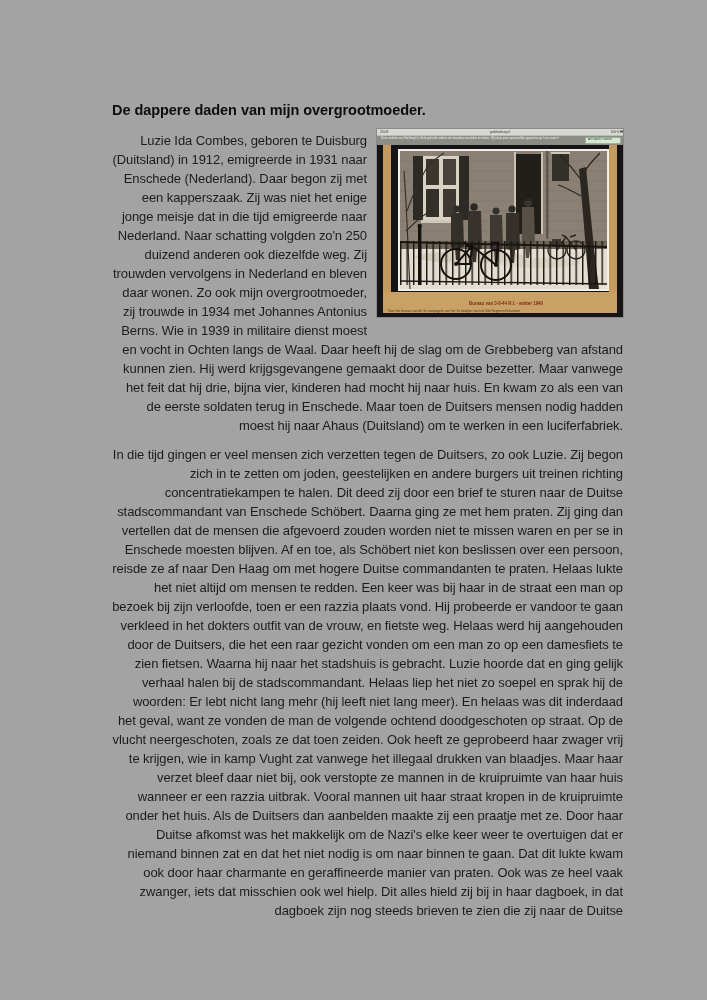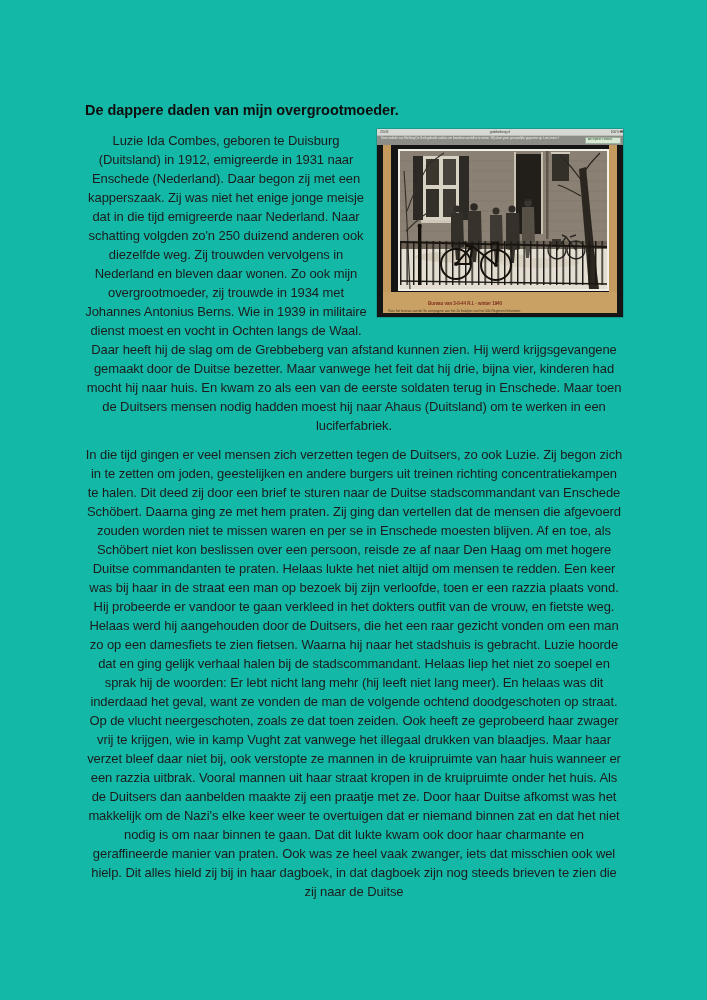--- a/index.html
+++ b/index.html
@@ -2,30 +2,30 @@
 <html><head>
 <meta charset="utf-8">
 <style>
   * { margin:0; padding:0; box-sizing:border-box; }
   html,body { background:#ffffff; }
   body {
     width:707px; height:1000px; position:relative; overflow:hidden;
     font-family:"Liberation Sans", sans-serif; color:#1c1c1c;
   }
   .page {
-    position:absolute; inset:0; background:#14b8a6;
-    padding:103px 84px 40px 85px;
+    position:absolute; inset:0; background:#a3a3a3;
+    padding:103px 84px 40px 112px;
   }
   h1.doc-title {
     font-size:14.5px; font-weight:bold; color:#0e0e0e;
     line-height:15px; margin:0 0 13px 0; letter-spacing:-0.05px;
   }
   .para {
     font-size:13px; line-height:19px; letter-spacing:-0.08px;
-    color:#1c1c1c; text-align:center; margin:0 0 10px 0;
+    color:#1c1c1c; text-align:right; margin:0 0 10px 0;
   }
   .para:last-child { margin-bottom:16px; }
 
   
   .embed {
     float:right; width:246px; height:188px; margin:-2px 0 8px 10px;
     position:relative; overflow:hidden; background:#141414;
     box-shadow:0 0 0 1px rgba(0,0,0,0.15);
   }
   .menubar {

